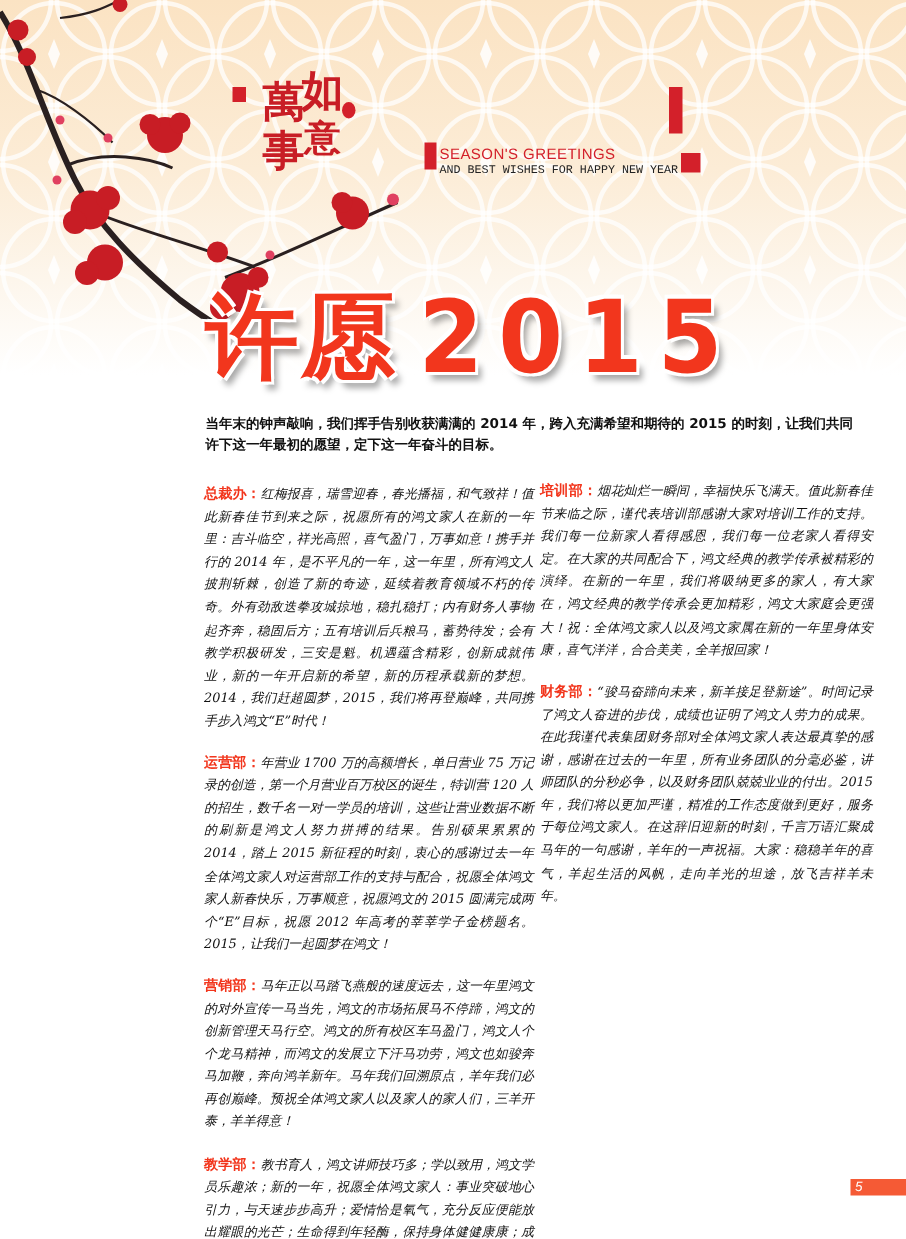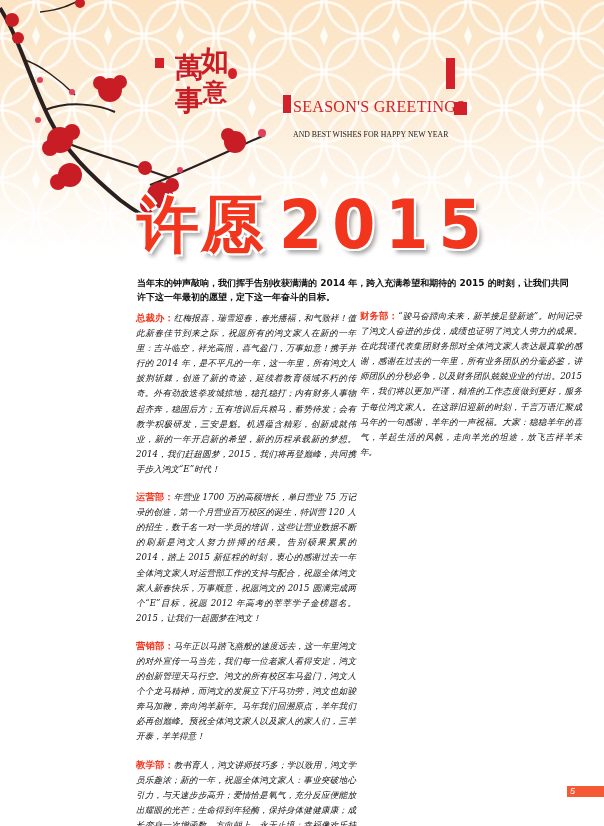--- a/index.html
+++ b/index.html
@@ -8,37 +8,37 @@
     position: absolute; left: 0; top: 0; width: 604px; height: 250px;
     background: linear-gradient(to bottom, #fbe3c3 0%, #fcecd6 45%, #fdf6ec 75%, #ffffff 100%);
     overflow: hidden;
   }
   .pattern { position: absolute; left: 0; top: 0; width: 604px; height: 250px; }
   .branch { position: absolute; left: 0; top: 0; width: 300px; height: 230px; }
   .calli { position: absolute; left: 165px; top: 42px; width: 75px; height: 80px; }
   .seal-small { position: absolute; background: #d3202a; }
   .yr-chars { position: absolute; left: 256px; top: 50px; font-family: "DejaVu Serif", serif; font-size: 30px; color: #111; letter-spacing: 4px; white-space: nowrap; font-weight: bold; }
   .yr-chars .big { font-size: 34px; position: relative; top: -10px; }
-  .greet1 { position: absolute; left: 293px; top: 98px; font-family: Liberation Serif, serif; font-size: 16px; color: #d3202a; letter-spacing: 0.3px; white-space: nowrap; }
-  .greet2 { position: absolute; left: 293px; top: 110px; font-family: Liberation Serif, serif; font-size: 7.8px; color: #222; white-space: nowrap; margin-top: 20px; }
+  .greet1 { position: absolute; left: 293px; top: 98px; font-family: Liberation Sans, sans-serif; font-size: 10px; color: #d3202a; letter-spacing: 0.3px; white-space: nowrap; }
+  .greet2 { position: absolute; left: 293px; top: 110px; font-family: Liberation Mono, monospace; font-size: 7.8px; color: #222; white-space: nowrap; }
   .title {
     position: absolute; left: 137px; top: 180px; height: 70px;
     font-family: "DejaVu Sans", sans-serif; font-weight: bold; font-size: 62px; line-height: 90px;
     color: #f2361d; white-space: nowrap; letter-spacing: 2px;
     text-shadow: 2px 2px 0 #ffffff, -2px -2px 0 #ffffff, 2px -2px 0 #ffffff, -2px 2px 0 #ffffff, 4px 5px 4px rgba(0,0,0,0.35);
   }
   .title .num { letter-spacing: 10px; margin-left: 14px; transform: scaleY(1.08); display: inline-block; }
   .intro {
     position: absolute; left: 137px; top: 276px; width: 440px;
     font-family: "DejaVu Sans", sans-serif; font-size: 9px; line-height: 14px; font-weight: bold; color: #111;
   }
   .col { position: absolute; top: 310px; width: 220px; font-family: "DejaVu Serif", serif; font-style: italic; font-size: 8.6px; line-height: 15.1px; color: #111; text-align: justify; }
   .col.left { left: 136px; }
   .col.right { left: 360px; top: 308px; width: 222px; }
-  .sec { margin: 0 0 12px 0; }
+  .sec { margin: 12px 0 12px 0; }
   .sec .head { color: #f2361d; font-weight: bold; font-style: normal; font-family: "DejaVu Sans", sans-serif; font-size: 9.4px; }
   .page-num {
     position: absolute; left: 567px; top: 786px; width: 37px; height: 11px;
     background: #f55a35; color: #fff; font-family: "Liberation Sans", sans-serif; font-style: italic; font-size: 9px; line-height: 11px; padding-left: 3px; box-sizing: border-box;
   }
 </style>
 </head>
 <body>
 
 <div class="header">
@@ -114,26 +114,29 @@
 <div class="intro">当年末的钟声敲响，我们挥手告别收获满满的 2014 年，跨入充满希望和期待的 2015 的时刻，让我们共同许下这一年最初的愿望，定下这一年奋斗的目标。</div>
 
 <div class="col left">
   <p class="sec">
     <span class="head">总裁办：</span><span>红梅报喜，瑞雪迎春，春光播福，和气致祥！值此新春佳节到来之际，祝愿所有的鸿文家人在新的一年里：吉斗临空，祥光高照，喜气盈门，万事如意！携手并行的 2014 年，是不平凡的一年，这一年里，所有鸿文人披荆斩棘，创造了新的奇迹，延续着教育领域不朽的传奇。外有劲敌迭拳攻城掠地，稳扎稳打；内有财务人事物起齐奔，稳固后方；五有培训后兵粮马，蓄势待发；会有教学积极研发，三安是魁。机遇蕴含精彩，创新成就伟业，新的一年开启新的希望，新的历程承载新的梦想。2014，我们赶超圆梦，2015，我们将再登巅峰，共同携手步入鸿文“E”时代！</span>
   </p>
   <p class="sec">
     <span class="head">运营部：</span><span>年营业 1700 万的高额增长，单日营业 75 万记录的创造，第一个月营业百万校区的诞生，特训营 120 人的招生，数千名一对一学员的培训，这些让营业数据不断的刷新是鸿文人努力拼搏的结果。告别硕果累累的 2014，踏上 2015 新征程的时刻，衷心的感谢过去一年全体鸿文家人对运营部工作的支持与配合，祝愿全体鸿文家人新春快乐，万事顺意，祝愿鸿文的 2015 圆满完成两个“E”目标，祝愿 2012 年高考的莘莘学子金榜题名。2015，让我们一起圆梦在鸿文！</span>
   </p>
   <p class="sec">
-    <span class="head">营销部：</span><span>马年正以马踏飞燕般的速度远去，这一年里鸿文的对外宣传一马当先，我们每一位老家人看得安定，鸿文的创新管理天马行空。鸿文的所有校区车马盈门，鸿文人个个龙马精神，而鸿文的发展立下汗马功劳，鸿文也如骏奔马加鞭，奔向鸿羊新年。马年我们回溯原点，羊年我们必再创巅峰。预祝全体鸿文家人以及家人的家人们，三羊开泰，羊羊得意！</span>
+    <span class="head">营销部：</span><span>马年正以马踏飞燕般的速度远去，这一年里鸿文的对外宣传一马当先，鸿文的市场拓展马不停蹄，鸿文的创新管理天马行空。鸿文的所有校区车马盈门，鸿文人个个龙马精神，而鸿文的发展立下汗马功劳，鸿文也如骏奔马加鞭，奔向鸿羊新年。马年我们回溯原点，羊年我们必再创巅峰。预祝全体鸿文家人以及家人的家人们，三羊开泰，羊羊得意！</span>
   </p>
   <p class="sec">
     <span class="head">教学部：</span><span>教书育人，鸿文讲师技巧多；学以致用，鸿文学员乐趣浓；新的一年，祝愿全体鸿文家人：事业突破地心引力，与天速步步高升；爱情恰是氧气，充分反应便能放出耀眼的光芒；生命得到年轻酶，保持身体健健康康；成长变身一次增函数，方向朝上，永无止境；幸福像欢乐持续的阳，万人瞩目；羊年喜气洋洋，happy new year！</span>
   </p>
 </div>
 
 <div class="col right">
   <p class="sec">
+    <span class="head">培训部：</span><span>烟花灿烂一瞬间，幸福快乐飞满天。值此新春佳节来临之际，谨代表培训部感谢大家对培训工作的支持。我们每一位新家人看得感恩，我们每一位老家人看得安定。在大家的共同配合下，鸿文经典的教学传承被精彩的演绎。在新的一年里，我们将吸纳更多的家人，有大家在，鸿文经典的教学传承会更加精彩，鸿文大家庭会更强大！祝：全体鸿文家人以及鸿文家属在新的一年里身体安康，喜气洋洋，合合美美，全羊报回家！</span>
+  </p>
+  <p class="sec">
     <span class="head">财务部：</span><span>“骏马奋蹄向未来，新羊接足登新途”。时间记录了鸿文人奋进的步伐，成绩也证明了鸿文人劳力的成果。在此我谨代表集团财务部对全体鸿文家人表达最真挚的感谢，感谢在过去的一年里，所有业务团队的分毫必鉴，讲师团队的分秒必争，以及财务团队兢兢业业的付出。2015 年，我们将以更加严谨，精准的工作态度做到更好，服务于每位鸿文家人。在这辞旧迎新的时刻，千言万语汇聚成马年的一句感谢，羊年的一声祝福。大家：稳稳羊年的喜气，羊起生活的风帆，走向羊光的坦途，放飞吉祥羊未年。</span>
   </p>
 </div>
 
 <div class="page-num">5</div>
 
 </body></html>

